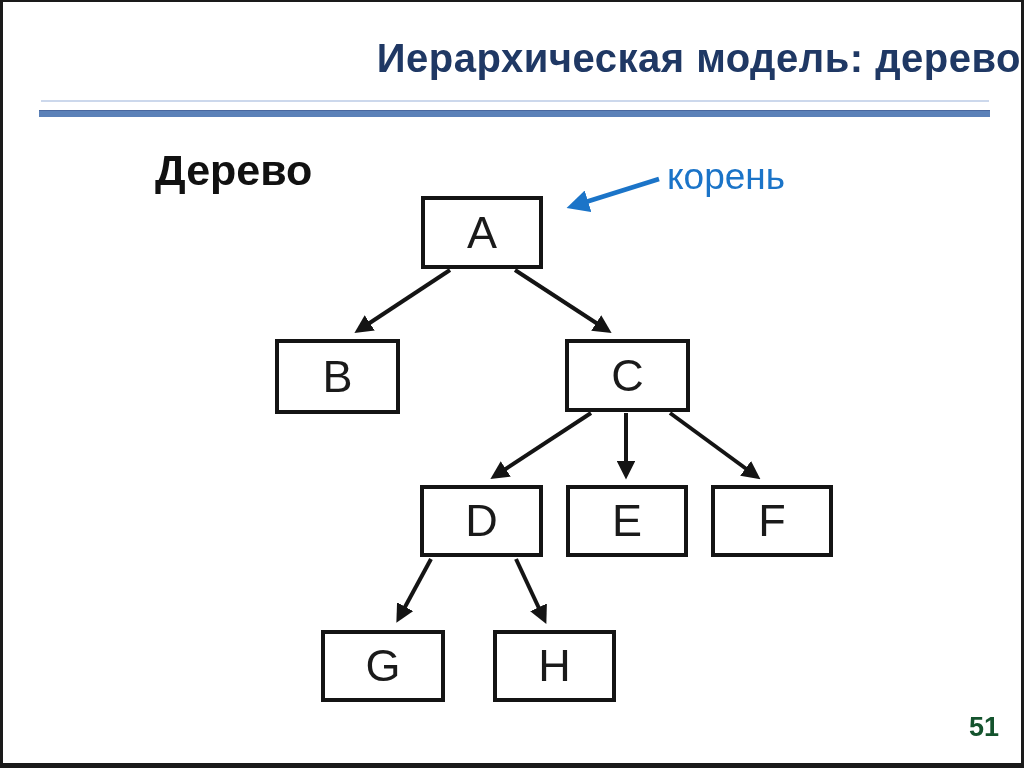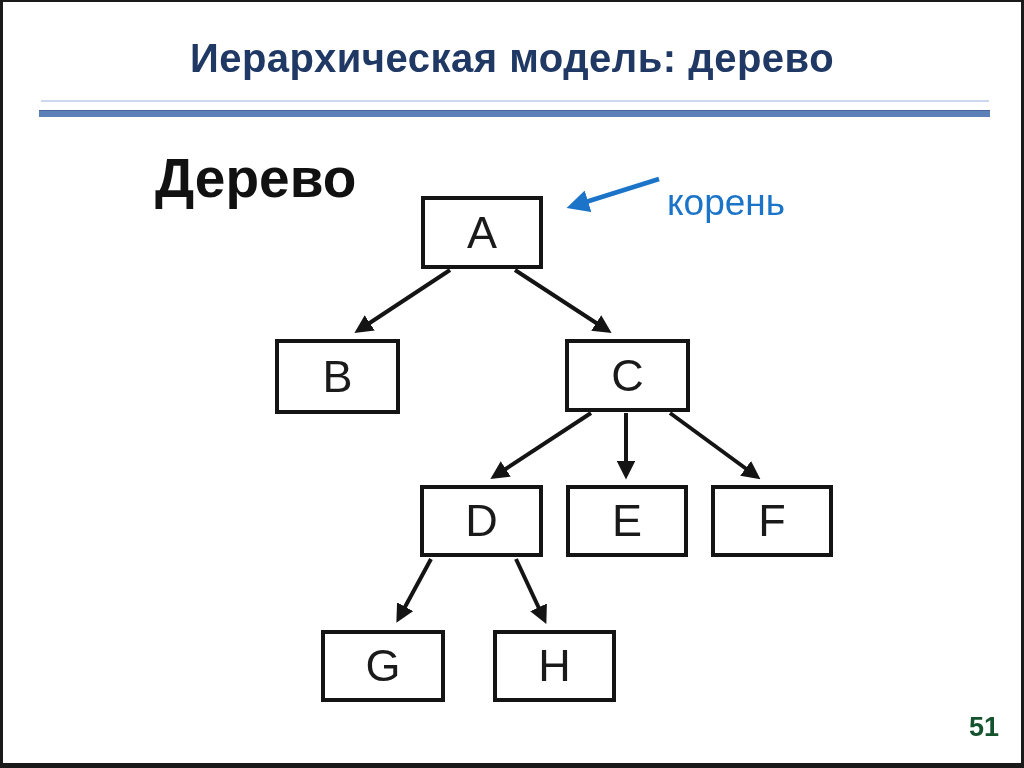--- a/index.html
+++ b/index.html
@@ -10,41 +10,41 @@
     background:#ffffff;
     border-style:solid;
     border-color:#1a1a1a;
     border-width:2px 3px 5px 3px;
     font-family:"Liberation Sans", sans-serif;
     overflow:hidden;
   }
   .page-title{
     position:absolute;
     top:34px;left:0;width:100%;
-    text-align:center;
+    text-align:right;
     font-size:40px;
     font-weight:700;
     letter-spacing:0.5px;
     color:#1f3864;
   }
   .rule-thin{
     position:absolute;
     top:98px;left:38px;width:948px;height:2px;
     background:#ccd8ec;
   }
   .rule-thick{
     position:absolute;
     top:108px;left:36px;width:951px;height:6px;
     background:#5b81b8;
     border-top:1px solid #49679e;
   }
   .diagram-heading{
     position:absolute;
     left:152px;top:144px;
-    font-size:55px;
+    font-size:43px;
     font-weight:700;
     color:#111111;
   }
   .node{
     position:absolute;
     box-sizing:border-box;
     background:#ffffff;
     border:4px solid #141414;
     display:flex;align-items:center;justify-content:center;
     font-size:45px;
@@ -60,21 +60,20 @@
   .node-H{left:490px;top:628px;width:123px;height:72px;}
   .edges-svg{
     position:absolute;left:0;top:0;width:1024px;height:768px;
     pointer-events:none;
   }
   .root-label{
     position:absolute;
     left:664px;top:154px;
     font-size:37px;
     color:#1b74c8;
-    margin-top:26px;
   }
   .page-number{
     position:absolute;
     right:22px;top:710px;
     font-size:27px;
     font-weight:700;
     color:#14532d;
   }
 </style>
 </head>

